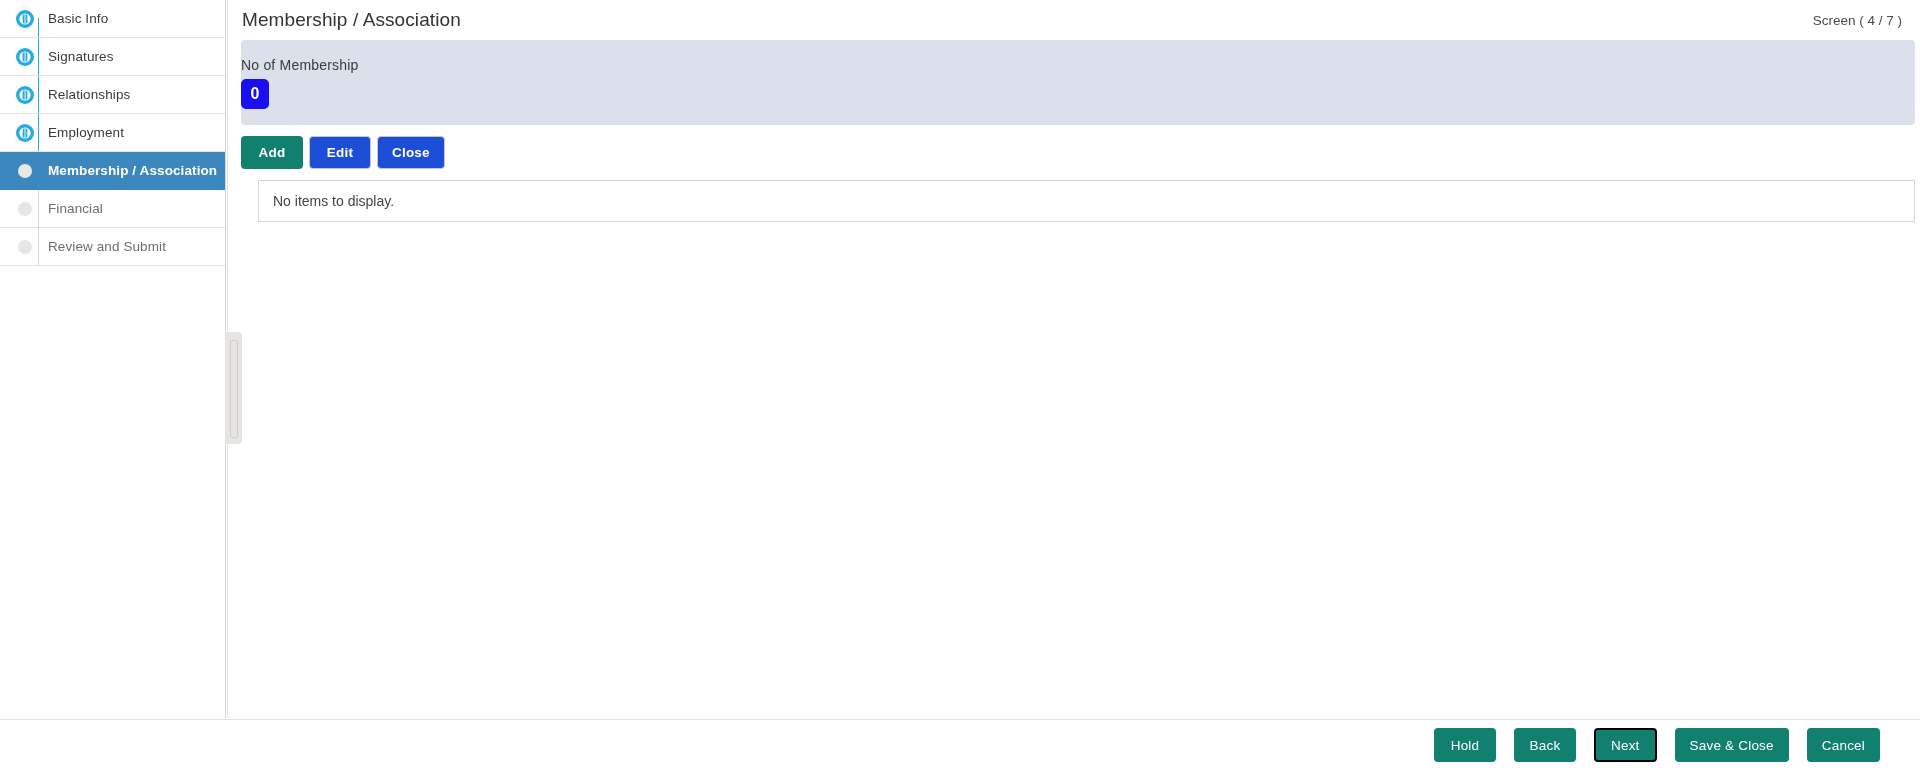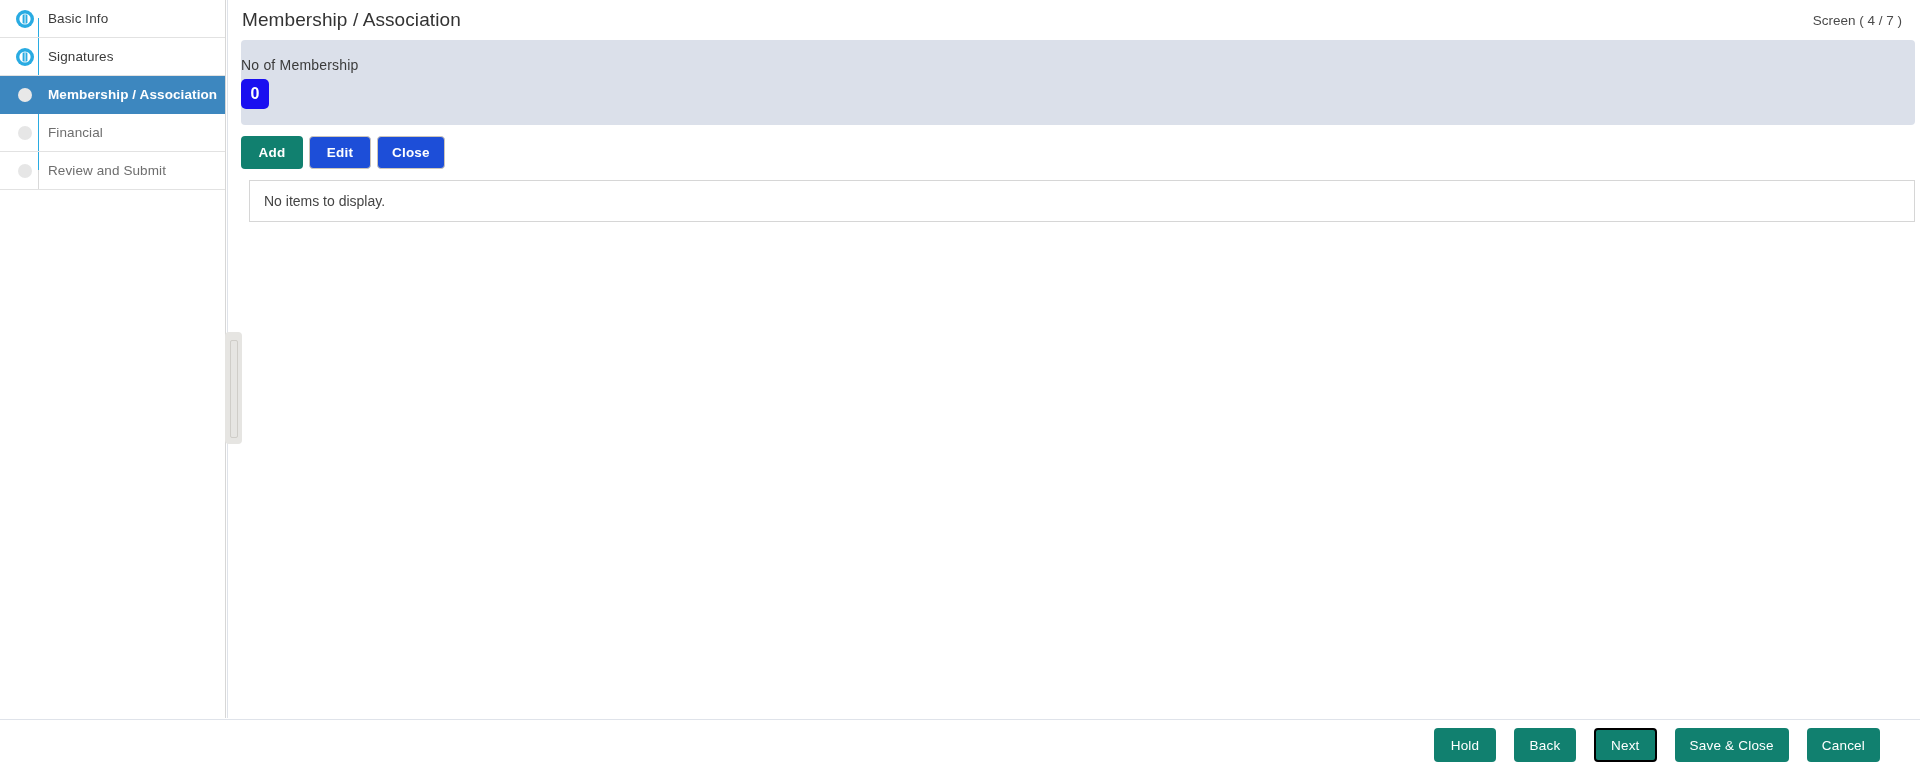--- a/index.html
+++ b/index.html
@@ -219,21 +219,21 @@
   .tb-btn.primary { background: #11806f; }
   .tb-btn.disabled {
     background: #1d4ed8;
     color: #ffffff;
     border: 1px solid #cdc5ba;
     cursor: default;
   }
 
   
   #grid {
-    margin: 11px 5px 0 21px;
+    margin: 11px 5px 0 30px;
     border: 1px solid #d6d6d6;
     background: #ffffff;
     height: 42px;
     display: flex;
     align-items: center;
   }
   #grid-empty-text {
     padding-left: 14px;
     font-size: 14px;
     color: #444444;
@@ -295,20 +295,42 @@
         <li class="wz-item done">
           <span class="wz-icon">
             <svg width="22" height="22" viewBox="0 0 22 22">
               <circle cx="11" cy="11" r="9" fill="#29abe2"></circle>
               <circle cx="11" cy="11" r="5.6" fill="#ffffff"></circle>
               <rect x="8.6" y="6.6" width="4.8" height="8.8" rx="1.2" fill="#29abe2"></rect>
               <rect x="10.6" y="6.6" width="0.9" height="8.8" fill="#ffffff"></rect>
             </svg>
           </span>
           <span class="wz-label">Signatures</span>
+        </li>
+        <li class="wz-item done">
+          <span class="wz-icon">
+            <svg width="22" height="22" viewBox="0 0 22 22">
+              <circle cx="11" cy="11" r="9" fill="#29abe2"></circle>
+              <circle cx="11" cy="11" r="5.6" fill="#ffffff"></circle>
+              <rect x="8.6" y="6.6" width="4.8" height="8.8" rx="1.2" fill="#29abe2"></rect>
+              <rect x="10.6" y="6.6" width="0.9" height="8.8" fill="#ffffff"></rect>
+            </svg>
+          </span>
+          <span class="wz-label">Relationships</span>
+        </li>
+        <li class="wz-item done">
+          <span class="wz-icon">
+            <svg width="22" height="22" viewBox="0 0 22 22">
+              <circle cx="11" cy="11" r="9" fill="#29abe2"></circle>
+              <circle cx="11" cy="11" r="5.6" fill="#ffffff"></circle>
+              <rect x="8.6" y="6.6" width="4.8" height="8.8" rx="1.2" fill="#29abe2"></rect>
+              <rect x="10.6" y="6.6" width="0.9" height="8.8" fill="#ffffff"></rect>
+            </svg>
+          </span>
+          <span class="wz-label">Employment</span>
         </li>
         <li class="wz-item current">
           <span class="wz-icon">
             <svg width="22" height="22" viewBox="0 0 22 22">
               <circle cx="11" cy="11" r="7" fill="#e8e8e8"></circle>
             </svg>
           </span>
           <span class="wz-label">Membership / Association</span>
         </li>
         <li class="wz-item pending">

